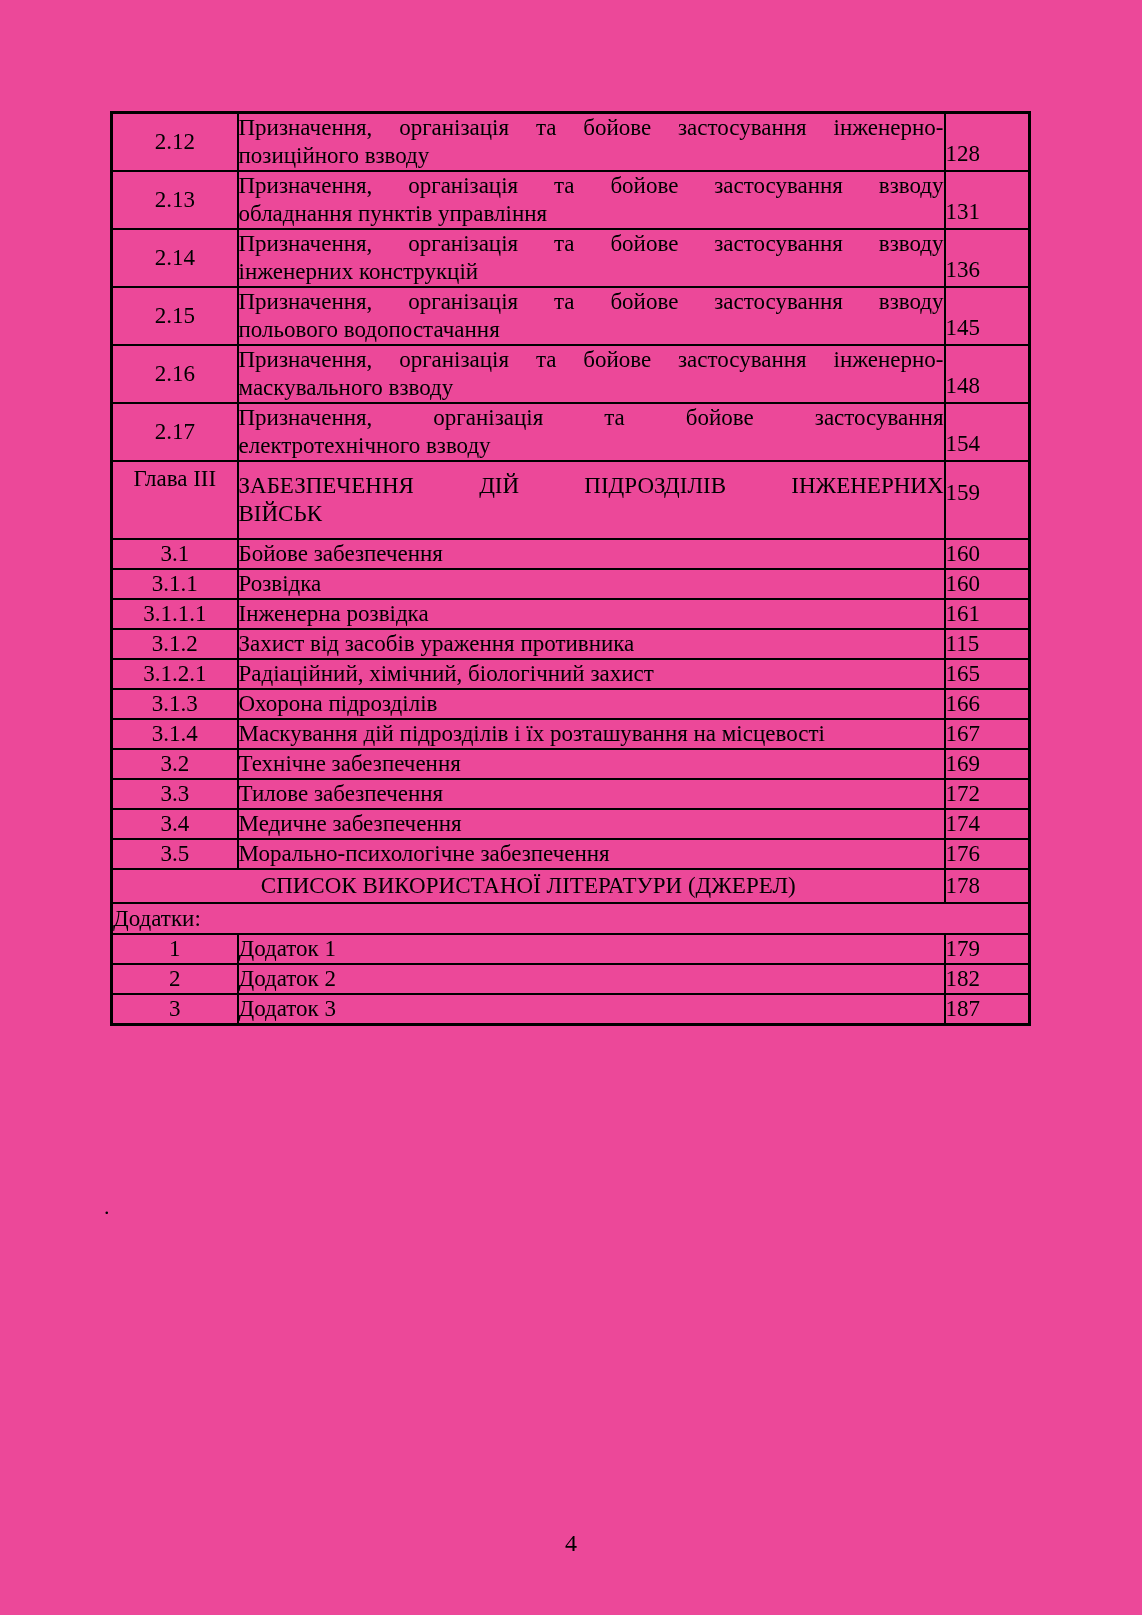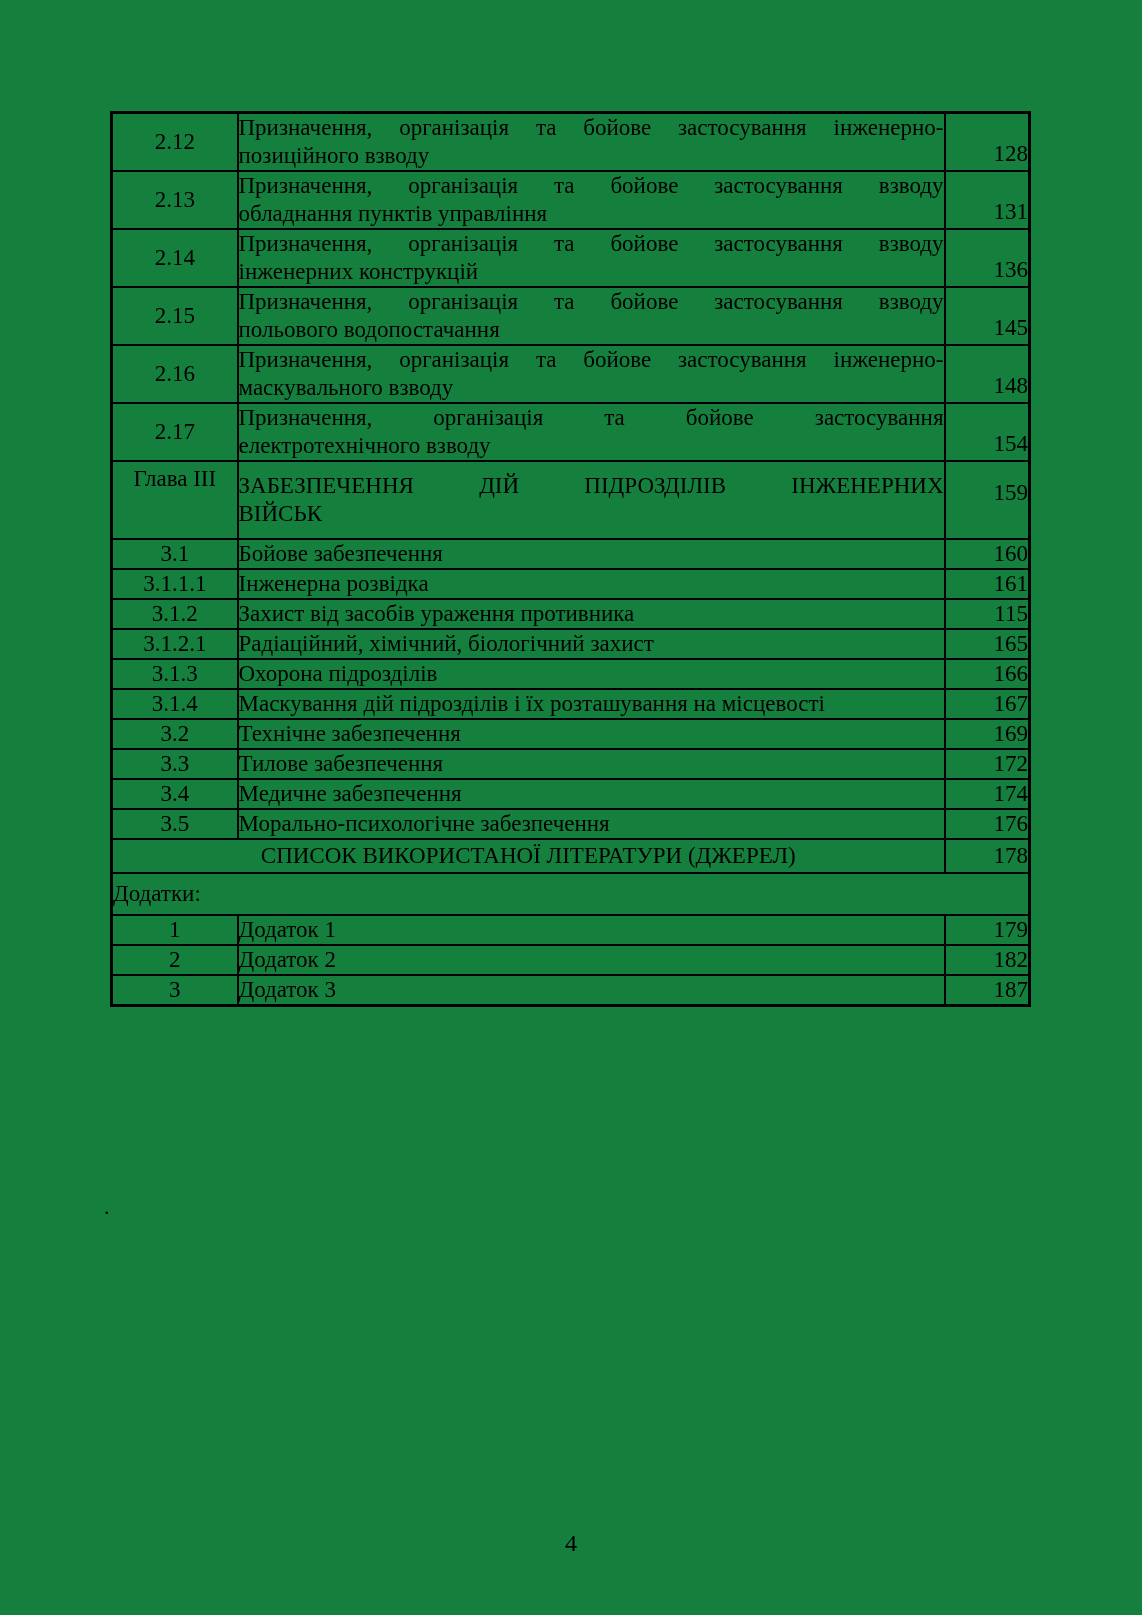--- a/index.html
+++ b/index.html
@@ -4,21 +4,21 @@
 <style>
   html, body {
     margin: 0;
     padding: 0;
     background: #ffffff;
   }
   .page {
     position: relative;
     width: 1142px;
     height: 1615px;
-    background: #15803d;
+    background: #ec4899;
     color: #000000;
     font-family: "Liberation Serif", "DejaVu Serif", serif;
     overflow: hidden;
   }
   table.toc {
     position: absolute;
     left: 110px;
     top: 111px;
     width: 918px;
     border-collapse: collapse;
@@ -31,21 +31,21 @@
     border: 2px solid #000;
     padding: 0;
     vertical-align: middle;
     overflow: hidden;
   }
   td.num-cell { text-align: center; }
   td.num-cell.top { vertical-align: top; padding-top: 4px; }
   td.title-cell { padding: 1px 8px 1px 10px; text-align: left; }
   .line { line-height: 28px; }
   .line.jl { text-align: justify; text-align-last: justify; }
-  td.page-cell { text-align: right; font-family: Liberation Serif, serif; }
+  td.page-cell { text-align: left; font-family: Liberation Serif, serif; }
   td.page-cell.bottom { vertical-align: bottom; padding-bottom: 3px; }
   td.page-cell.top { vertical-align: top; padding-top: 18px; }
   td.no-right { border-right: none; font-family: Liberation Serif, serif; }
   td.no-left { border-left: none; }
   td.merged-cell { text-align: center; }
   td.label-cell { text-align: left; padding-left: 10px; }
   .stray-dot {
     position: absolute;
     left: 104px;
     top: 1196px;
@@ -129,20 +129,27 @@
           <td class="cell page-cell top"><span>159</span></td>
         </tr>
         <tr style="height: 29px;">
           <td class="cell num-cell"><span>3.1</span></td>
           <td class="cell title-cell">
             <div class="line">Бойове забезпечення</div>
           </td>
           <td class="cell page-cell"><span>160</span></td>
         </tr>
         <tr style="height: 29px;">
+          <td class="cell num-cell"><span>3.1.1</span></td>
+          <td class="cell title-cell">
+            <div class="line">Розвідка</div>
+          </td>
+          <td class="cell page-cell"><span>160</span></td>
+        </tr>
+        <tr style="height: 29px;">
           <td class="cell num-cell"><span>3.1.1.1</span></td>
           <td class="cell title-cell">
             <div class="line">Інженерна розвідка</div>
           </td>
           <td class="cell page-cell"><span>161</span></td>
         </tr>
         <tr style="height: 29px;">
           <td class="cell num-cell"><span>3.1.2</span></td>
           <td class="cell title-cell">
             <div class="line">Захист від засобів ураження противника</div>
@@ -195,21 +202,21 @@
           <td class="cell num-cell"><span>3.5</span></td>
           <td class="cell title-cell">
             <div class="line">Морально-психологічне забезпечення</div>
           </td>
           <td class="cell page-cell"><span>176</span></td>
         </tr>
         <tr style="height: 34px;">
           <td class="cell merged-cell no-right" colspan="2"><span>СПИСОК ВИКОРИСТАНОЇ ЛІТЕРАТУРИ (ДЖЕРЕЛ)</span></td>
           <td class="cell page-cell no-left"><span>178</span></td>
         </tr>
-        <tr style="height: 42px;">
+        <tr style="height: 31px;">
           <td class="cell label-cell" colspan="3"><span>Додатки:</span></td>
         </tr>
         <tr style="height: 29px;">
           <td class="cell num-cell"><span>1</span></td>
           <td class="cell title-cell">
             <div class="line">Додаток 1</div>
           </td>
           <td class="cell page-cell"><span>179</span></td>
         </tr>
         <tr style="height: 29px;">

